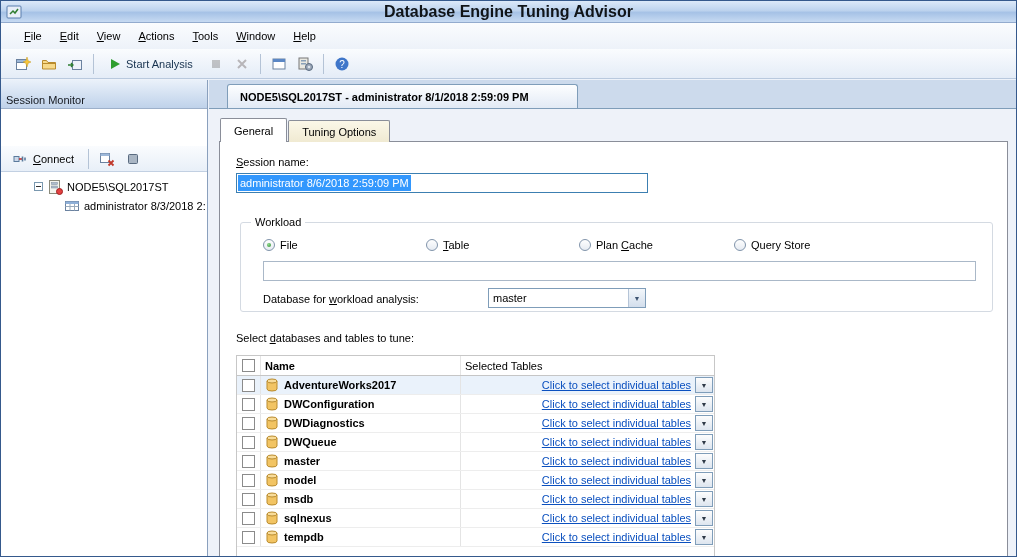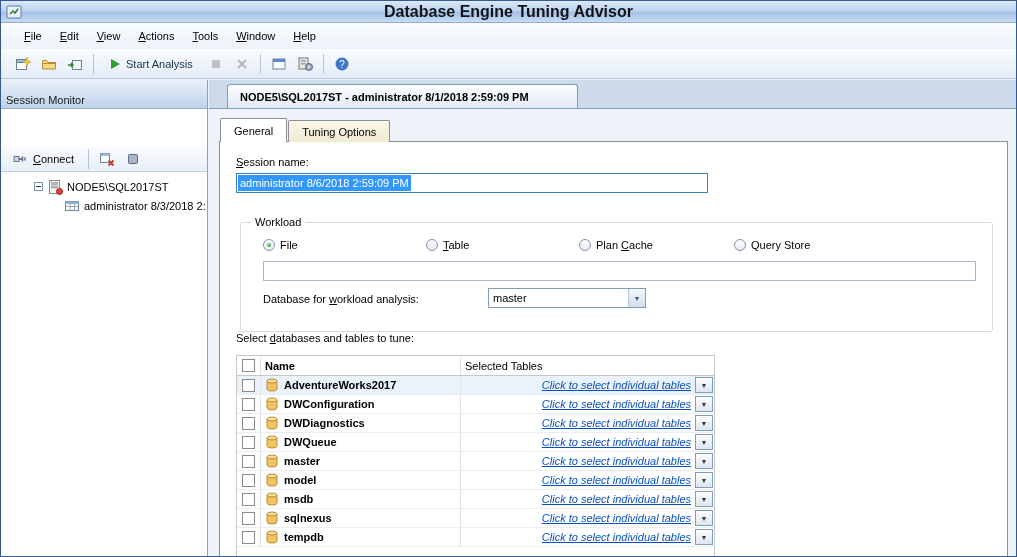--- a/index.html
+++ b/index.html
@@ -54,25 +54,25 @@
   .page{position:absolute;top:28px;left:0;right:0;bottom:0;background:#eef2f9;border-top:1px solid #7f9db9;}
   .subtabs{position:absolute;top:9px;left:11px;display:flex;align-items:flex-end;z-index:3;}
   .subtab{height:22px;display:flex;align-items:center;padding:0 13px;border:1px solid #8a8e99;border-bottom:none;
           border-radius:2px 2px 0 0;margin-right:1px;}
   .subtab.active{background:#fff;height:24px;}
   .subtab.inactive{background:linear-gradient(#fbf7e8,#f0ead2);}
   .content{position:absolute;top:32px;left:10px;right:8px;bottom:0;background:#fff;border:1px solid #8a8e99;border-bottom:none;z-index:1;}
 
   .lbl{position:absolute;}
   #session-label{left:16px;top:14px;}
-  .session-input{position:absolute;left:16px;top:31px;width:472px;height:20px;border:1px solid #3c7fb1;
+  .session-input{position:absolute;left:16px;top:31px;width:412px;height:20px;border:1px solid #3c7fb1;
                  background:#fff;display:flex;align-items:center;padding-left:1px;overflow:hidden;}
   .session-input .sel{background:#3297fd;color:#fff;padding:2px 2px;white-space:nowrap;}
 
-  .groupbox{position:absolute;left:20px;top:80px;width:753px;height:110px;border:1px solid #d4dae2;border-radius:3px;}
+  .groupbox{position:absolute;left:20px;top:80px;width:753px;height:90px;border:1px solid #d4dae2;border-radius:3px;}
   .gb-label{position:absolute;top:-7px;left:10px;background:#fff;padding:0 4px;}
   .radio{position:absolute;top:16px;display:flex;align-items:center;gap:5px;}
   .rb{width:12px;height:12px;min-width:12px;border:1px solid #8194ab;border-radius:50%;
       background:linear-gradient(#fefefe,#e6ebf2);position:relative;}
   .radio.selected .rb::after{content:"";position:absolute;inset:3px;border-radius:50%;
       background:radial-gradient(circle at 35% 35%,#8fd98f,#2f8a2f);}
   #radio-file{left:22px;} #radio-table{left:185px;} #radio-plan{left:338px;} #radio-query{left:493px;text-align:right;}
   .file-input{position:absolute;left:22px;right:16px;top:38px;height:20px;border:1px solid #aab8c8;background:#fff;
               font-family:inherit;font-size:11px;padding:0 3px;}
   #db-label{position:absolute;left:22px;top:70px;}
@@ -88,21 +88,21 @@
   .db-table{position:absolute;left:16px;top:213px;width:479px;bottom:0;border:1px solid #c7c7c7;border-bottom:none;background:#fff;}
   .t-header{display:flex;height:20px;border-bottom:1px solid #c6c6c6;background:#fff;}
   .t-header .cell{display:flex;align-items:center;}
   .t-row{display:flex;height:19px;border-bottom:1px solid #ededed;background:#fff;}
   .t-row.selected-row{background:#eaf2fb;}
   .col-check{width:24px;min-width:24px;display:flex;align-items:center;justify-content:center;border-right:1px solid #e4e4e4;}
   .col-name{width:200px;min-width:200px;display:flex;align-items:center;gap:5px;padding-left:4px;border-right:1px solid #e4e4e4;overflow:hidden;font-weight:bold;}
   .col-sel{flex:1;display:flex;align-items:center;justify-content:flex-end;padding-right:23px;position:relative;}
   .t-header .col-sel{justify-content:flex-start;padding-left:4px;}
   .checkbox{width:13px;height:13px;border:1px solid #8b8b8b;background:#fff;display:inline-block;}
-  .link{color:#0b50bf;text-decoration:underline;cursor:pointer;white-space:nowrap;font-style:italic;}
+  .link{color:#0b50bf;text-decoration:underline;cursor:pointer;white-space:nowrap;}
   .row-dd{position:absolute;right:1px;top:1px;bottom:1px;width:18px;border:1px solid #7f9db9;
           background:linear-gradient(#fdfdfd,#dde5ef);display:flex;align-items:center;justify-content:center;
           font-size:7px;color:#2f3a48;}
 </style>
 </head>
 <body>
 
 <div class="window">
 
   <div class="titlebar">

